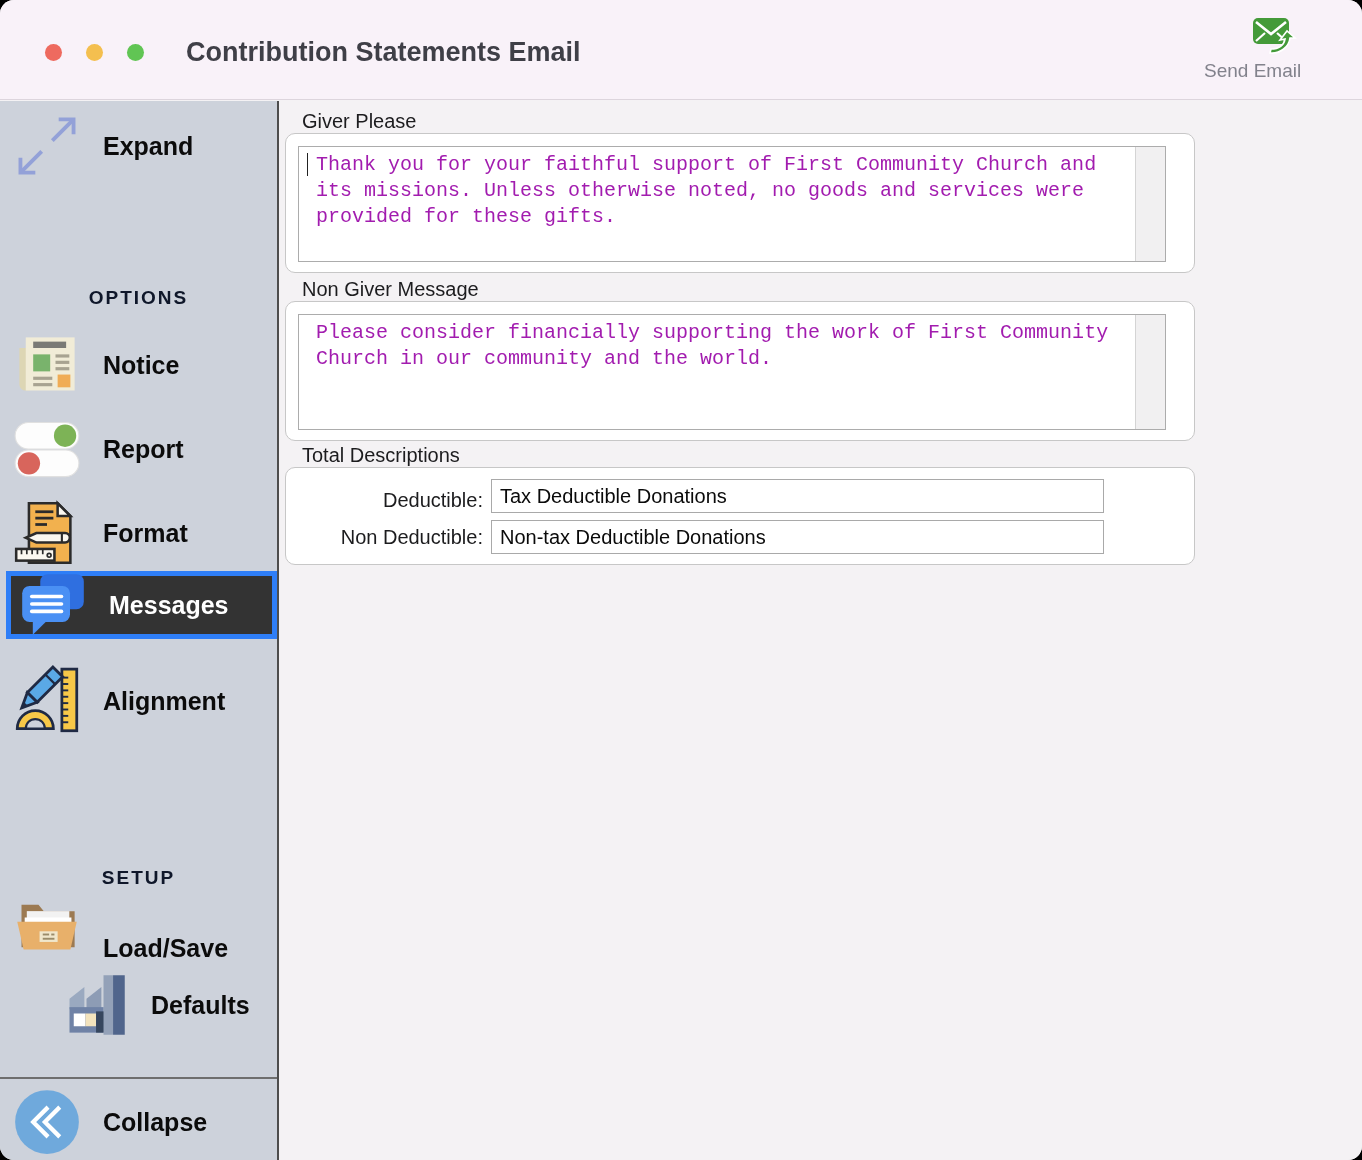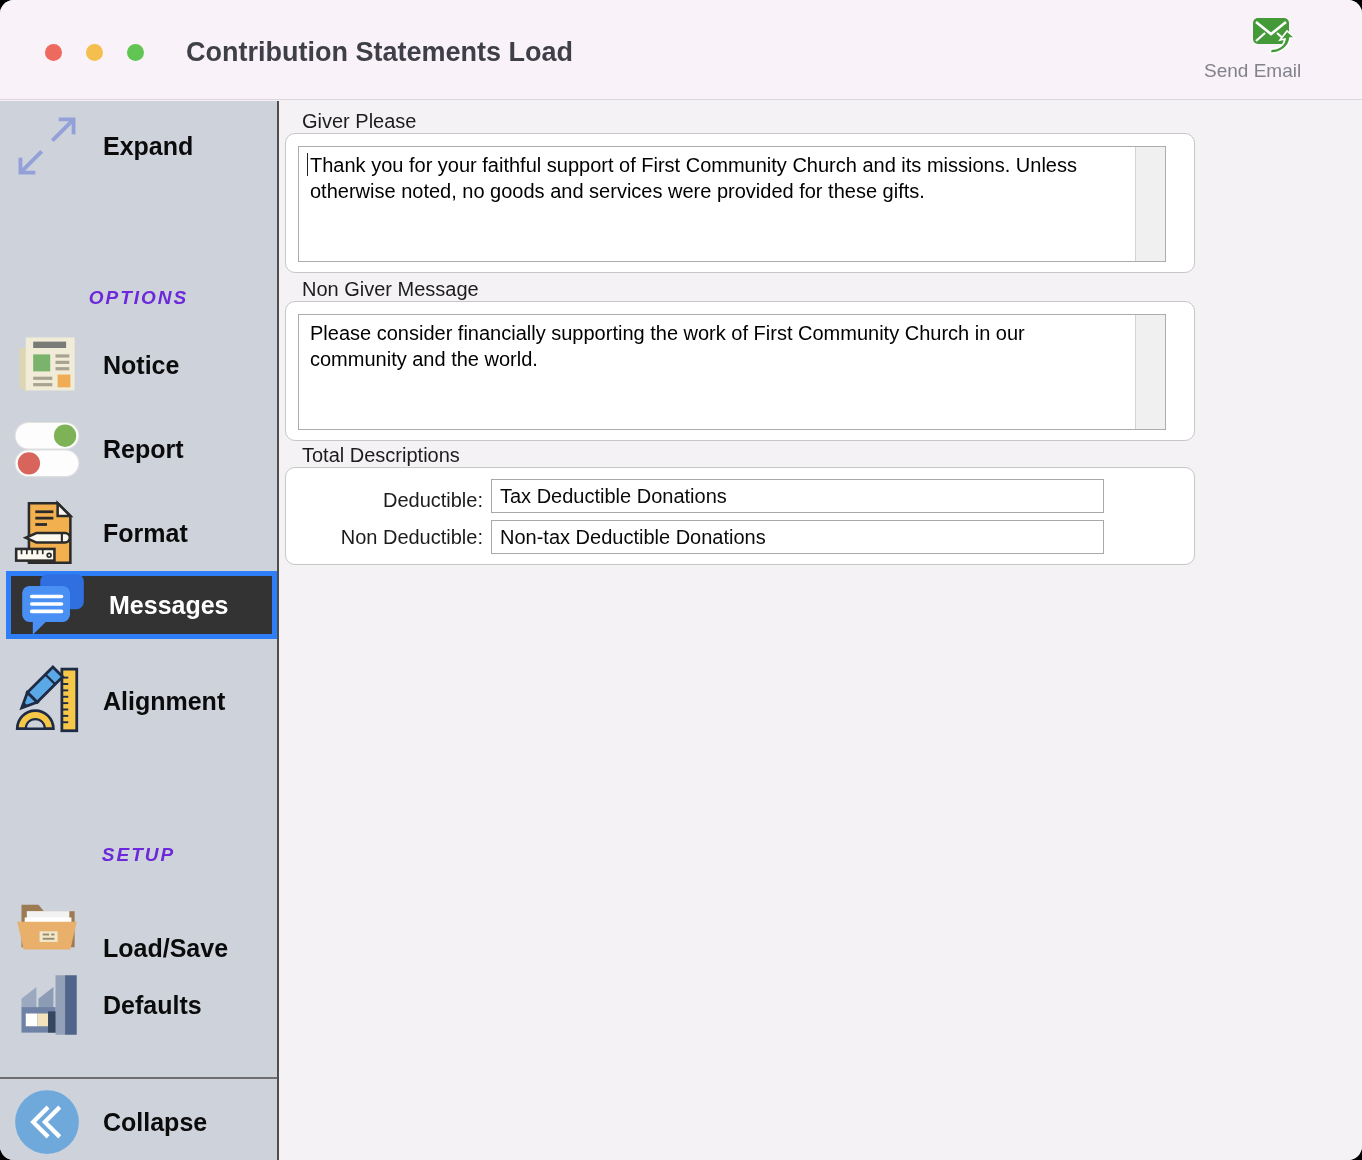--- a/index.html
+++ b/index.html
@@ -15,47 +15,47 @@
   .win-title { position:absolute; left:186px; top:37px; font-size:27px; font-weight:bold; color:#3f3f47; }
   .send-btn { position:absolute; right:18px; top:16px; width:140px; text-align:left; cursor:default; }
   .send-btn svg { display:block; margin:0 auto; }
   .send-label { font-size:19px; color:#82828c; margin-top:4px; }
 
   
   .sidebar { position:absolute; left:0; top:101px; width:279px; height:1059px; background:#cdd2db; border-right:2px solid #4d4d4d; z-index:4; }
   .nav-row { position:absolute; left:0; width:277px; height:84px; display:flex; align-items:center; }
   .nav-icon { width:68px; height:74px; margin-left:13px; display:flex; align-items:center; justify-content:center; flex:0 0 auto; }
   .nav-label { font-size:25px; font-weight:bold; color:#0b0b0b; margin-left:22px; white-space:nowrap; }
-  .section-header { position:absolute; left:0; width:277px; text-align:center; font-size:19px; font-weight:bold; letter-spacing:2px; color:#6d28d9;font-style:italic; }
+  .section-header { position:absolute; left:0; width:277px; text-align:center; font-size:19px; font-weight:bold; letter-spacing:2px; color:#0f172a; }
   .nav-row.selected { left:6px; width:271px; height:68px; background:#333333; border:5px solid #2e7ef7; }
   .nav-row.selected .nav-icon { margin-left:8px; }
   .nav-row.selected .nav-label { color:#ffffff; }
   .sidebar-divider { position:absolute; left:0; top:976px; width:277px; height:2px; background:#6e6e6e; }
 
   
   .main { position:absolute; left:281px; top:101px; width:1081px; height:1059px; background:#f4f2f4; }
   .field-label { position:absolute; font-size:20px; color:#1c1c1e; }
   .groupbox { position:absolute; left:4px; width:910px; background:#ffffff; border:1px solid #c7c7c7; border-radius:10px; }
   .textbox { position:absolute; left:12px; top:12px; width:868px; height:116px; background:#fff; border:1px solid #acacac; }
-  .textbox-text { position:absolute; left:3px; top:0; width:832px; padding:5px 8px; font-size:20px; line-height:26px; color:#000000; white-space:pre-wrap; }
+  .textbox-text { position:absolute; left:9px; top:0; width:832px; padding:5px 8px; font-size:20px; line-height:26px; color:#a21caf; white-space:pre-wrap;font-family:Liberation Mono, monospace; }
   .scroll-track { position:absolute; right:0; top:0; width:30px; height:100%; background:#f1f0f1; border-left:1px solid #d4d4d4; }
   .caret { position:absolute; left:8px; top:6px; width:1px; height:23px; background:#222; }
   .tot-label { position:absolute; left:0; width:197px; text-align:right; font-size:20px; color:#1c1c1e; line-height:34px; }
   .tot-input { position:absolute; left:205px; width:613px; height:34px; background:#fff; border:1px solid #a9a9a9; font-size:20px; color:#0a0a0a; padding:0 8px; font-family:"Liberation Sans", sans-serif; }
 </style>
 </head>
 <body>
 
 <div class="window">
 
   <div class="titlebar">
     <div class="traffic red"></div>
     <div class="traffic yellow"></div>
     <div class="traffic green"></div>
-    <div class="win-title">Contribution Statements Load</div>
+    <div class="win-title">Contribution Statements Email</div>
     <div class="send-btn">
       <svg width="46" height="40" viewBox="0 0 46 40">
         <rect x="2" y="2" width="36" height="26" rx="5" fill="#449a39"></rect>
         <polyline points="5,6 20,18 35,6" fill="none" stroke="#ffffff" stroke-width="2.6"></polyline>
         <line x1="5" y1="25" x2="14" y2="17" stroke="#ffffff" stroke-width="2.2"></line>
         <line x1="35" y1="25" x2="26" y2="17" stroke="#ffffff" stroke-width="2.2"></line>
         <path d="M20 33 C28 33 33 29 34 23 L29 24 L36 15 L44 22 L39 22 C38 31 29 38 19 37 Z" fill="#449a39" stroke="#ffffff" stroke-width="1.6"></path>
       </svg>
       <div class="send-label">Send Email</div>
     </div>
@@ -175,39 +175,39 @@
             <line x1="16" y1="6" x2="29" y2="6" stroke="#1f2a44" stroke-width="2.2"></line>
           </g>
           <path d="M4 58 A17 17 0 0 1 38 58 Z" fill="#f7c848" stroke="#1f2a44" stroke-width="2.6"></path>
           <path d="M12 58 A9 9 0 0 1 30 58 Z" fill="#cdd2db" stroke="#1f2a44" stroke-width="2"></path>
         </svg>
       </div>
       <div class="nav-label">Alignment</div>
     </div>
 
 
-    <div class="section-header" style="top:743px;">SETUP</div>
+    <div class="section-header" style="top:766px;">SETUP</div>
 
     <div class="nav-row" style="top:778px;align-items:flex-end;">
       <div class="nav-icon">
         <svg width="70" height="74" viewBox="0 0 64 64">
           <path d="M8 12 H24 L29 18 H58 V52 H8 Z" fill="#9c7a52"></path>
           <rect x="13" y="18" width="40" height="10" fill="#f2f2f2"></rect>
           <rect x="11" y="24" width="44" height="8" fill="#ffffff"></rect>
           <path d="M4 28 H60 L54 54 H10 Z" fill="#e8b06a"></path>
           <rect x="25" y="37" width="17" height="10" fill="#f0e7cc"></rect>
           <line x1="28" y1="40" x2="34" y2="40" stroke="#9a8c6a" stroke-width="1.8"></line>
           <line x1="36" y1="40" x2="39" y2="40" stroke="#9a8c6a" stroke-width="1.8"></line>
           <line x1="28" y1="44" x2="39" y2="44" stroke="#9a8c6a" stroke-width="1.8"></line>
         </svg>
       </div>
       <div class="nav-label">Load/Save</div>
     </div>
 
-    <div class="nav-row" style="top:862px;">
+    <div class="nav-row" style="top:862px;padding-left:48px;">
       <div class="nav-icon">
         <svg width="70" height="74" viewBox="0 0 64 64">
           <rect x="40" y="4" width="9" height="56" fill="#93a1b8"></rect>
           <rect x="49" y="4" width="11" height="56" fill="#50658c"></rect>
           <path d="M8 36 V26 L22 15 V36 Z" fill="#9aa9c0"></path>
           <path d="M24 36 V26 L38 15 V36 Z" fill="#8d9cb5"></path>
           <rect x="8" y="34" width="32" height="24" fill="#6f82a6"></rect>
           <rect x="12" y="40" width="11" height="12" fill="#ffffff"></rect>
           <rect x="23" y="40" width="10" height="12" fill="#f3e3bd"></rect>
           <rect x="33" y="38" width="7" height="20" fill="#36465e"></rect>

